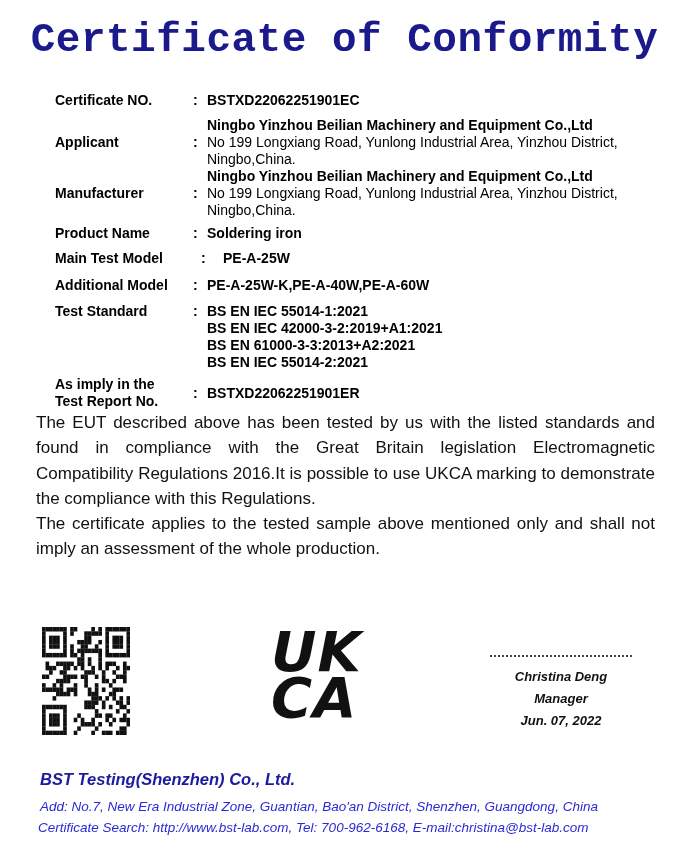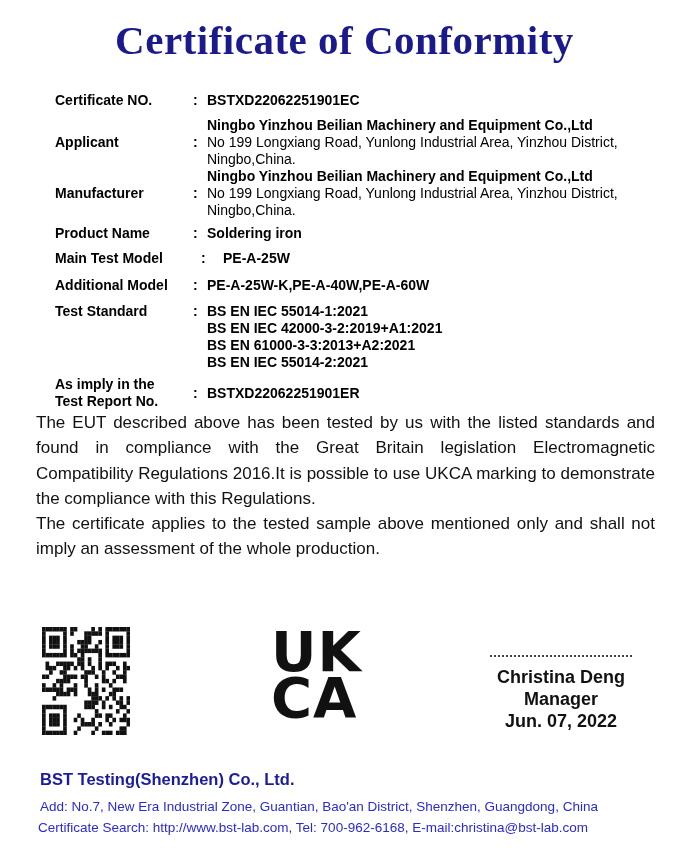--- a/index.html
+++ b/index.html
@@ -2,21 +2,21 @@
 <html><head>
 <meta charset="utf-8">
 <style>
   html,body{margin:0;padding:0;}
   body{
     width:689px;height:851px;position:relative;background:#ffffff;
     font-family:"Liberation Sans",sans-serif;color:#000;overflow:hidden;
   }
   .title{
     margin-top:16px;text-align:center;
-    font-family:Liberation Serif, serif;font-weight:bold;
+    font-family:Liberation Mono, monospace;font-weight:bold;
     font-size:41px;line-height:48px;color:#1a1a8c;letter-spacing:0.5px;
   }
   .info{padding-left:55px;padding-right:34px;}
   .row{display:grid;grid-template-columns:138px 14px auto;font-size:14px;line-height:17px;}
   .row .lbl{font-weight:bold;}
   .row .colon{font-weight:bold;}
   .v-center{align-items:center;}
   .v-top{align-items:start;}
   .bold{font-weight:bold;}
   .row-cert{margin-top:28px;}
@@ -25,30 +25,30 @@
   .row-product{margin-top:6px;}
   .row-mainmodel{margin-top:8px;gap:8px;}
   .row-additional{margin-top:10px;}
   .row-standard{margin-top:9px;}
   .row-report{margin-top:5px;}
   .statement{
     margin:0;padding:0 34px 0 36px;font-size:17px;line-height:25.3px;
     text-align:justify;color:#111;
   }
   .statement p{margin:0;}
-  .bottom{position:absolute;left:0;top:0;width:689px;height:851px;pointer-events:none;}
+  .bottom{position:absolute;left:0;top:0;width:689px;height:851px;pointer-events:none;font-style:italic;}
   .qr{position:absolute;left:42px;top:627px;width:88px;height:108px;}
   .ukca{
     position:absolute;left:271px;top:629px;color:#111;
     font-family:"DejaVu Sans",sans-serif;font-weight:bold;
     font-size:56px;line-height:46px;letter-spacing:1px;
   }
   .sig{position:absolute;left:490px;top:655px;width:142px;text-align:center;}
   .sig-line{border-top:2px dotted #444;height:0;margin-bottom:9px;}
-  .sig div{font-weight:bold;font-size:18px;line-height:22px;color:#111;}
+  .sig div{font-weight:bold;font-size:13px;line-height:22px;color:#111;}
   .footer{position:absolute;left:0;top:768px;width:689px;}
   .footer-company{
     position:absolute;left:40px;top:2px;font-weight:bold;font-size:16.5px;color:#1b1b9e;
   }
   .footer-address{position:absolute;left:40px;top:31px;font-size:13.5px;color:#2a2ad4;}
   .footer-search{position:absolute;left:38px;top:52px;font-size:13.5px;color:#2a2ad4;}
 </style>
 </head>
 <body>
 

